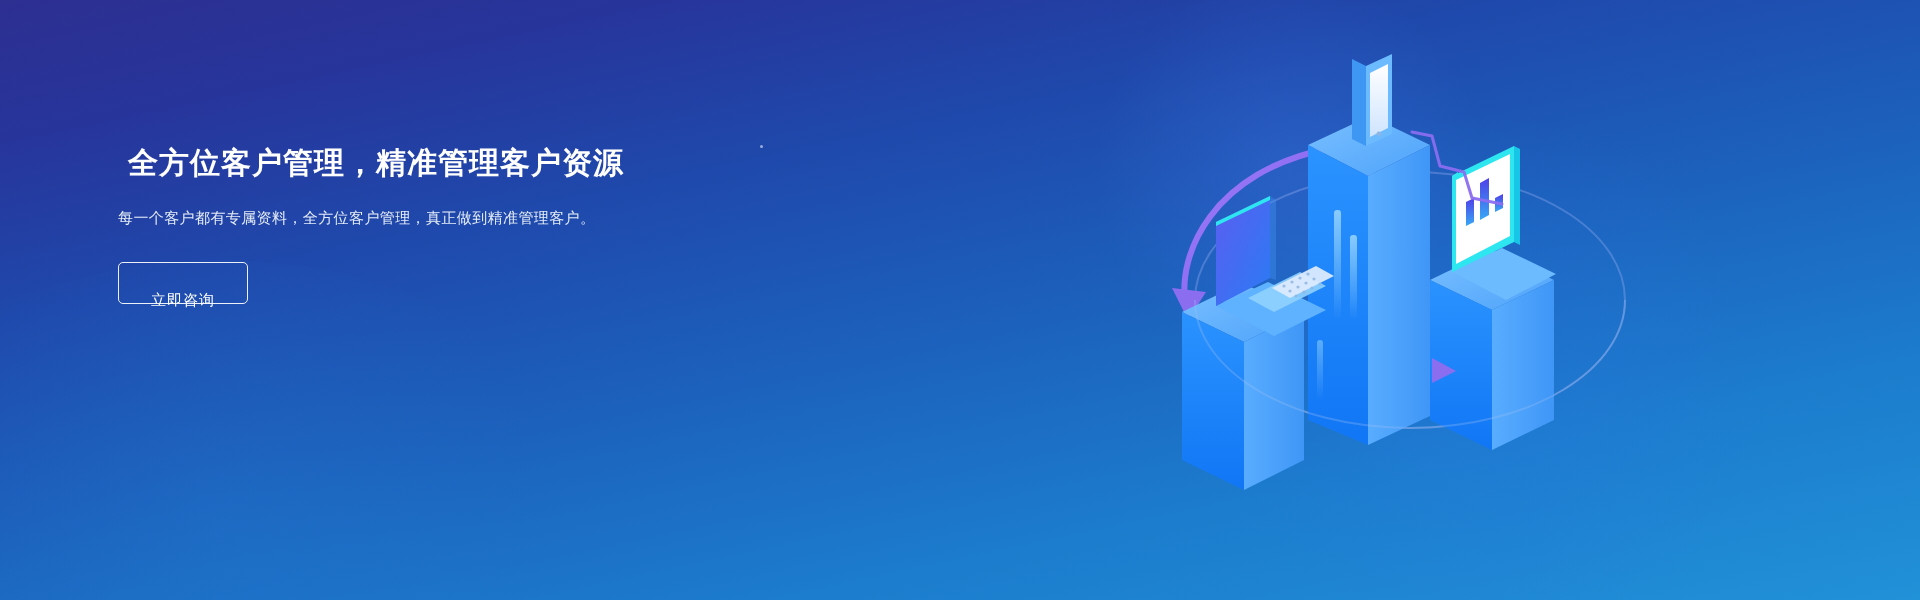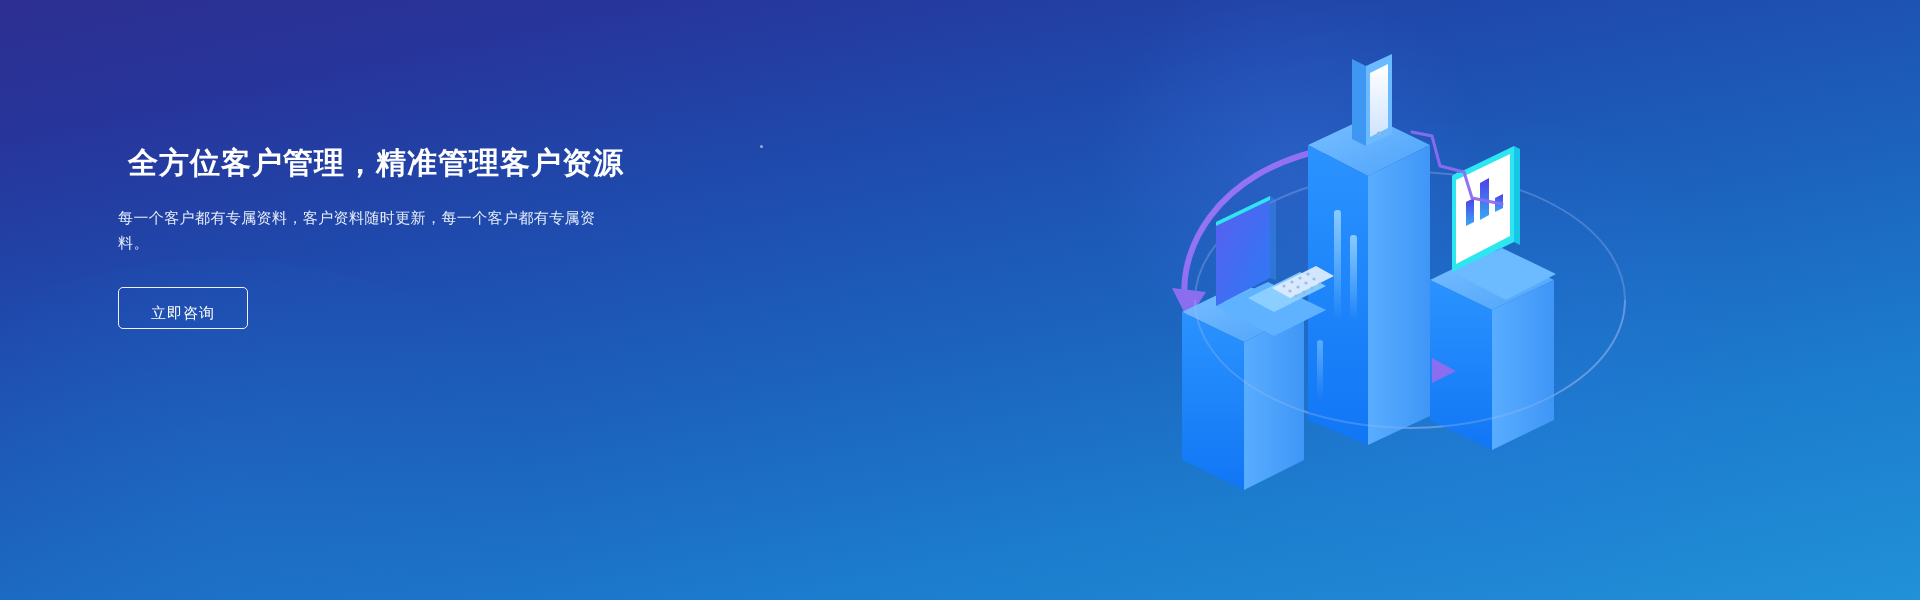--- a/index.html
+++ b/index.html
@@ -35,21 +35,21 @@
     font-size:30px;line-height:40px;font-weight:bold;color:#ffffff;
     letter-spacing:1px;white-space:nowrap;
   }
   .subcopy{
     margin:22px 0 0 0;width:480px;
     font-size:15px;line-height:25px;color:#e4ecf8;font-weight:normal;
     letter-spacing:.4px;
   }
   .cta{
     display:inline-block;margin-top:32px;
-    padding:4px;width:130px;height:42px;line-height:42px;text-align:center;
+    padding:16px;width:130px;height:42px;line-height:42px;text-align:center;
     box-sizing:border-box;
     border:1px solid rgba(255,255,255,.92);border-radius:5px;
     background:transparent;color:#ffffff;
     font-size:15px;font-family:"Liberation Sans","DejaVu Sans",sans-serif;
     letter-spacing:1px;cursor:pointer;
   }
 
   
   .art{position:absolute;left:1120px;top:20px;width:560px;height:560px;}
   .art svg{display:block;width:560px;height:560px;}
@@ -65,21 +65,21 @@
 
 <div class="banner">
 
   <div class="glow-a"></div>
   <div class="glow-b"></div>
   <div class="glow-c"></div>
   <div class="sparkle"></div>
 
   <div class="copy">
     <h1 class="headline">全方位客户管理，精准管理客户资源</h1>
-    <p class="subcopy">每一个客户都有专属资料，客户资料随时更新，每一个客户都有专属资料。</p>
+    <p class="subcopy">每一个客户都有专属资料，全方位客户管理，真正做到精准管理客户。</p>
     <button class="cta">立即咨询</button>
   </div>
 
   <div class="art">
     <svg viewBox="0 0 560 560" xmlns="http://www.w3.org/2000/svg">
       <defs>
         <linearGradient id="gPillarFront" x1="0" y1="0" x2="0" y2="1">
           <stop offset="0%" stop-color="#2b93ff"></stop>
           <stop offset="100%" stop-color="#1176f5"></stop>
         </linearGradient>

